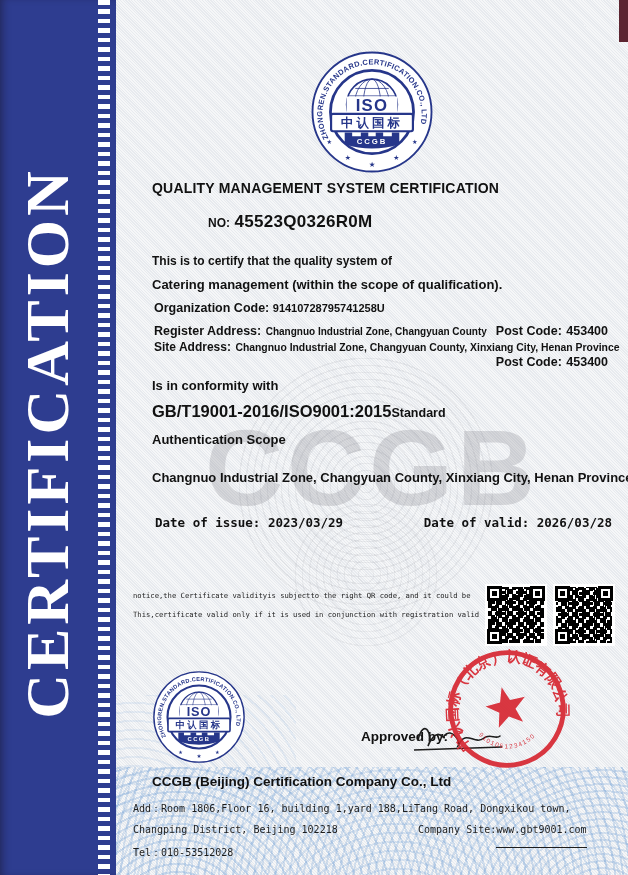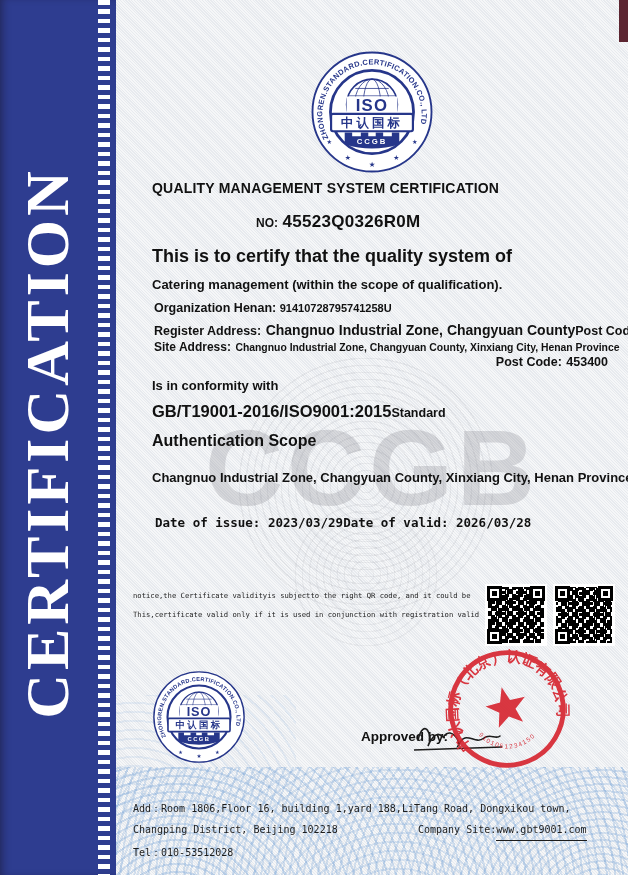--- a/index.html
+++ b/index.html
@@ -30,40 +30,40 @@
          background:
           repeating-radial-gradient(circle at 12% 150%, rgba(118,163,214,.30) 0 2px, transparent 2px 8px),
           repeating-radial-gradient(circle at 55% 170%, rgba(118,163,214,.22) 0 2px, transparent 2px 9px),
           repeating-radial-gradient(circle at 95% 140%, rgba(118,163,214,.26) 0 2px, transparent 2px 7px);}
   .waves2{position:absolute;left:0;width:180px;bottom:60px;height:120px;z-index:0;opacity:.45;
          background:repeating-radial-gradient(circle at 10% 120%, rgba(118,163,214,.30) 0 2px, transparent 2px 9px);}
   .z{z-index:2;}
   
   .title{top:180px;font-size:14px;font-weight:700;letter-spacing:.2px;}
   .no-line{top:212px;}
-  .no-line .inner{display:inline-block;transform:translateX(56px);margin-left:48px;}
+  .no-line .inner{display:inline-block;transform:translateX(56px);}
   .no-label{font-size:12px;font-weight:700;}
   .no-value{font-size:17px;font-weight:700;letter-spacing:.3px;}
-  .certify{top:246px;font-size:18px;font-weight:700;}
+  .certify{top:254px;font-size:12px;font-weight:700;}
   .catering{top:277px;font-size:13px;font-weight:700;}
   .org-row{top:301px;left:38px;font-size:12.5px;font-weight:700;}
   .org-row .val{font-size:11px;}
   .reg-row{top:321px;left:38px;right:20px;display:flex;white-space:nowrap;}
   .lbl{font-size:12.5px;font-weight:700;}
-  .val-sm{font-size:14px;font-weight:700;}
+  .val-sm{font-size:10px;font-weight:700;}
   .pc{margin-left:auto;}
   .site-row{top:337px;left:38px;white-space:nowrap;}
   .pc2-row{top:352px;right:20px;text-align:right;left:0;}
   .conformity{top:378px;font-size:13px;font-weight:700;}
   .standard{top:402px;}
   .standard .big{font-size:16.5px;font-weight:700;}
   .standard .small{font-size:12.5px;font-weight:700;}
-  .auth{top:432px;font-size:16px;font-weight:700;}
+  .auth{top:432px;font-size:13px;font-weight:700;}
   .scope-addr{top:470px;font-size:13px;font-weight:700;white-space:nowrap;}
-  .dates{top:515px;left:0;right:0;display:flex;padding:0 16px 0 39px;
+  .dates{top:515px;left:0;right:0;display:flex;justify-content:space-between;padding:0 16px 0 39px;
          font-family:"DejaVu Sans Mono",monospace;font-weight:700;font-size:12.5px;white-space:nowrap;}
   .fine{top:586px;left:17px;width:352px;font-family:"DejaVu Sans Mono",monospace;font-size:7.2px;
         color:#222;line-height:19px;white-space:nowrap;}
   
   .qr{top:584px;width:62px;height:62px;background:#fff;}
   .qr1{left:369px;}
   .qr2{left:437px;}
   .qr-pat{position:absolute;inset:3px;
       background-image:
         conic-gradient(#000 25%, transparent 0 50%, #000 0 75%, transparent 0),
@@ -76,21 +76,21 @@
   .logo-top{top:50px;left:194px;}
   .logo-bottom{top:670px;left:36px;}
   .approved{top:729px;left:215px;font-size:13.5px;font-weight:700;margin-left:30px;}
   .sig{top:700px;left:296px;}
   .stamp{top:646px;left:328px;transform:rotate(-14deg);opacity:.9;}
   .company{top:774px;font-size:13.5px;font-weight:700;}
   .mono-addr{font-family:"DejaVu Sans Mono",monospace;font-size:10px;color:#1d1d1d;white-space:nowrap;}
   .addr1{top:802px;left:17px;}
   .addr2{top:824px;left:17px;}
   .siteline{top:824px;left:302px;}
-  .siteline .u{border-bottom:1px solid #1d1d1d;padding-bottom:5px;}
+  .siteline .u{border-bottom:1px solid #1d1d1d;padding-bottom:12px;}
   .tel{top:846px;left:17px;}
 </style>
 </head>
 <body>
 
 <div class="page">
 
   <div class="sidebar">
     <div class="sidebar-ladder"></div>
     <div class="sidebar-label">CERTIFICATION</div>
@@ -135,21 +135,21 @@
       <span class="inner">
         <span class="no-label">NO:</span>
         <span class="no-value">45523Q0326R0M</span>
       </span>
     </div>
 
     <div class="abs z center certify">This is to certify that the quality system of</div>
     <div class="abs z center catering">Catering management (within the scope of qualification).</div>
 
     <div class="abs z org-row">
-      <span class="lbl">Organization Henan:</span>
+      <span class="lbl">Organization Code:</span>
       <span class="val val-sm">91410728795741258U</span>
     </div>
 
     <div class="abs z reg-row">
       <span>
         <span class="lbl">Register Address:</span>
         <span class="val-sm">Changnuo Industrial Zone, Changyuan County</span>
       </span>
       <span class="pc">
         <span class="lbl">Post Code:</span>
@@ -239,20 +239,21 @@
       <text font-size="15" font-weight="bold" fill="#d6232e">
         <textPath href="#stampArc">中认国标（北京）认证有限公司</textPath>
       </text>
       <polygon points="65,42 70.3,56.7 85.9,57.2 73.6,66.8 77.9,81.8 65,73 52.1,81.8 56.4,66.8 44.1,57.2 59.7,56.7" fill="#d6232e"></polygon>
       <path id="stampSerial" d="M 30,84 A 39,39 0 0 0 100,84" fill="none"></path>
       <text font-size="6.5" fill="#d6232e" letter-spacing="1.5">
         <textPath href="#stampSerial">9101051234150</textPath>
       </text>
     </svg>
 
+    <div class="abs z center company">CCGB (Beijing) Certification Company Co., Ltd</div>
     <div class="abs z mono-addr addr1">Add：Room 1806,Floor 16, building 1,yard 188,LiTang Road, Dongxikou town,</div>
     <div class="abs z mono-addr addr2">Changping District, Beijing 102218</div>
     <div class="abs z mono-addr siteline">
       <span>Company Site:</span><span class="u">www.gbt9001.com</span>
     </div>
     <div class="abs z mono-addr tel">Tel：010-53512028</div>
 
   </div>
 </div>
 

